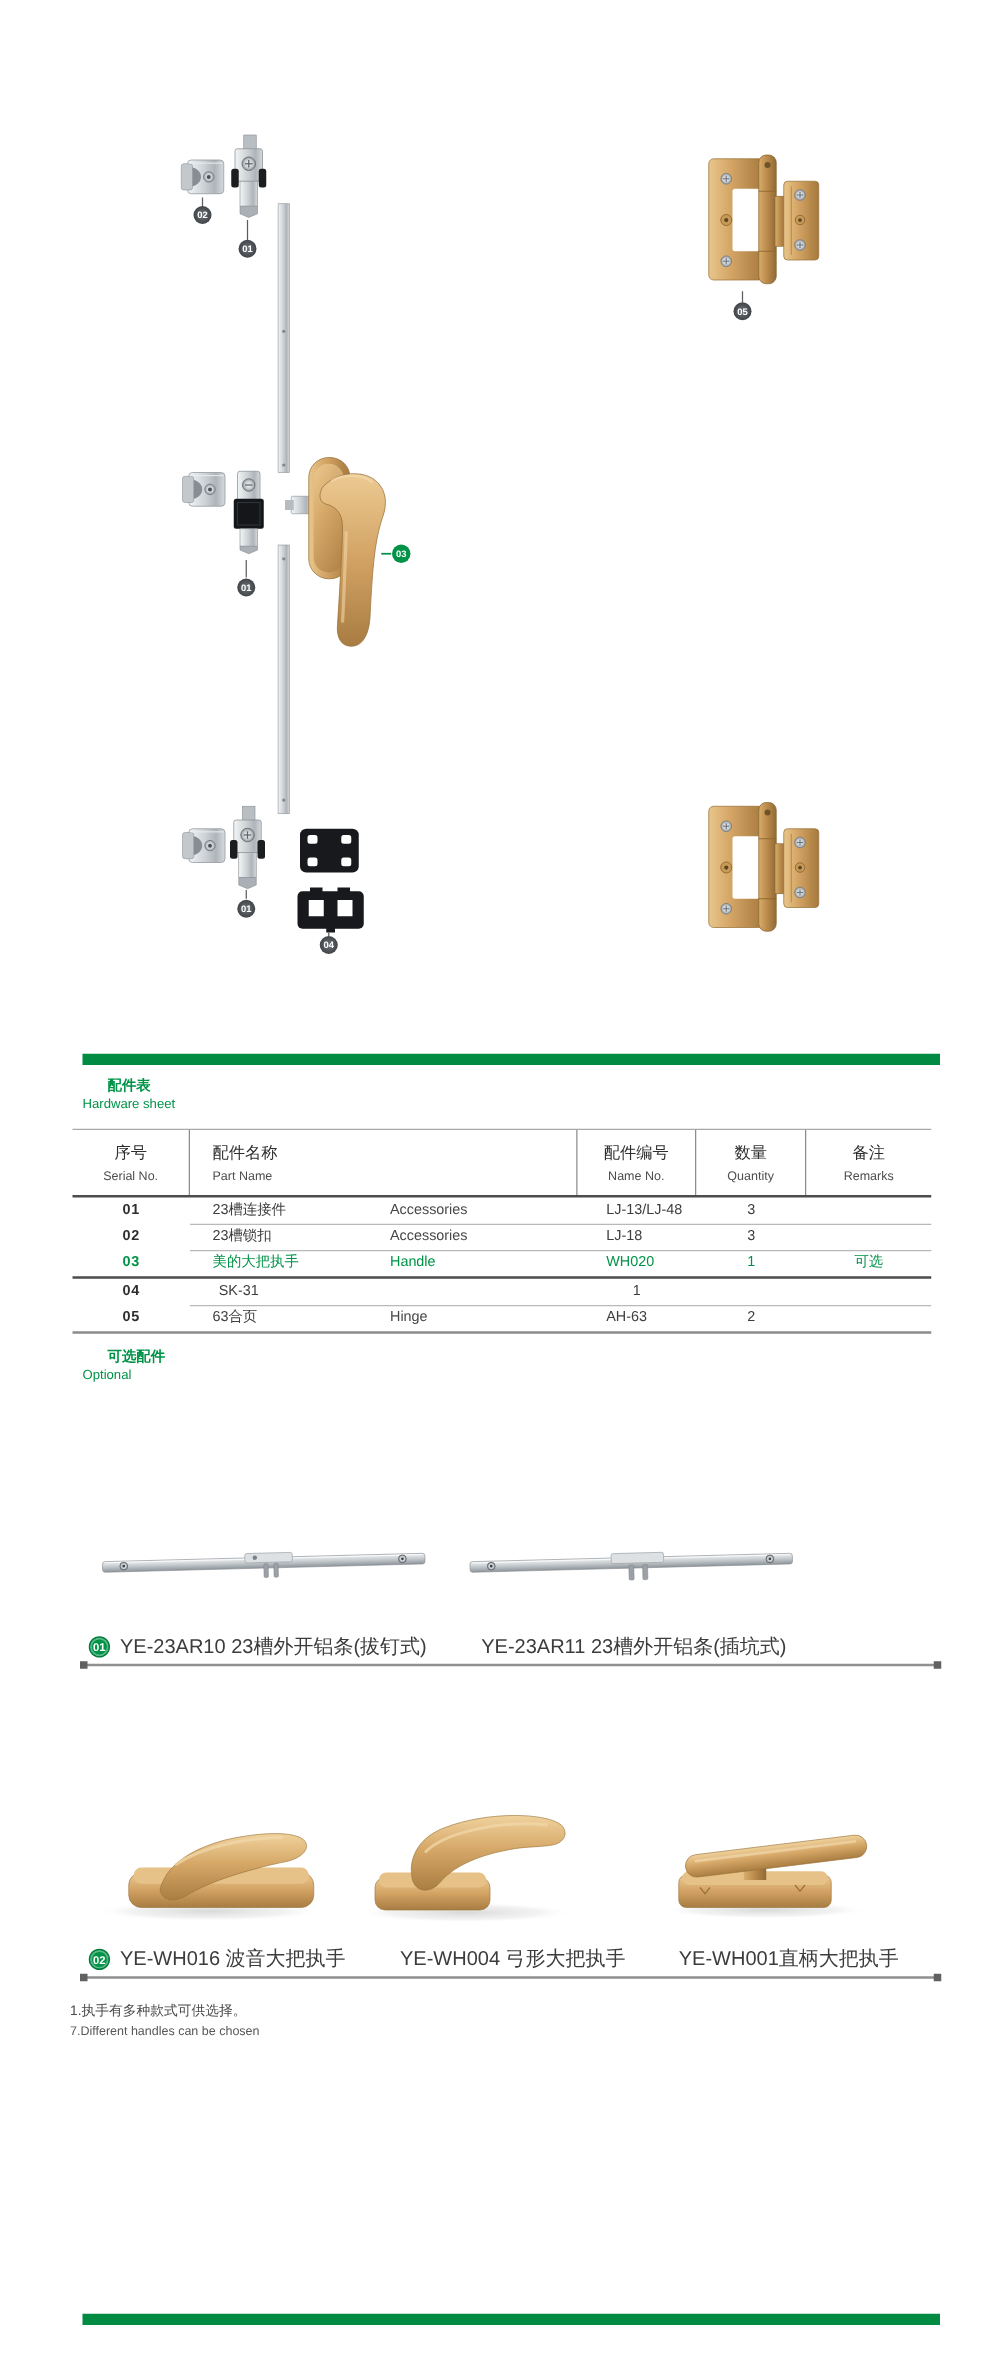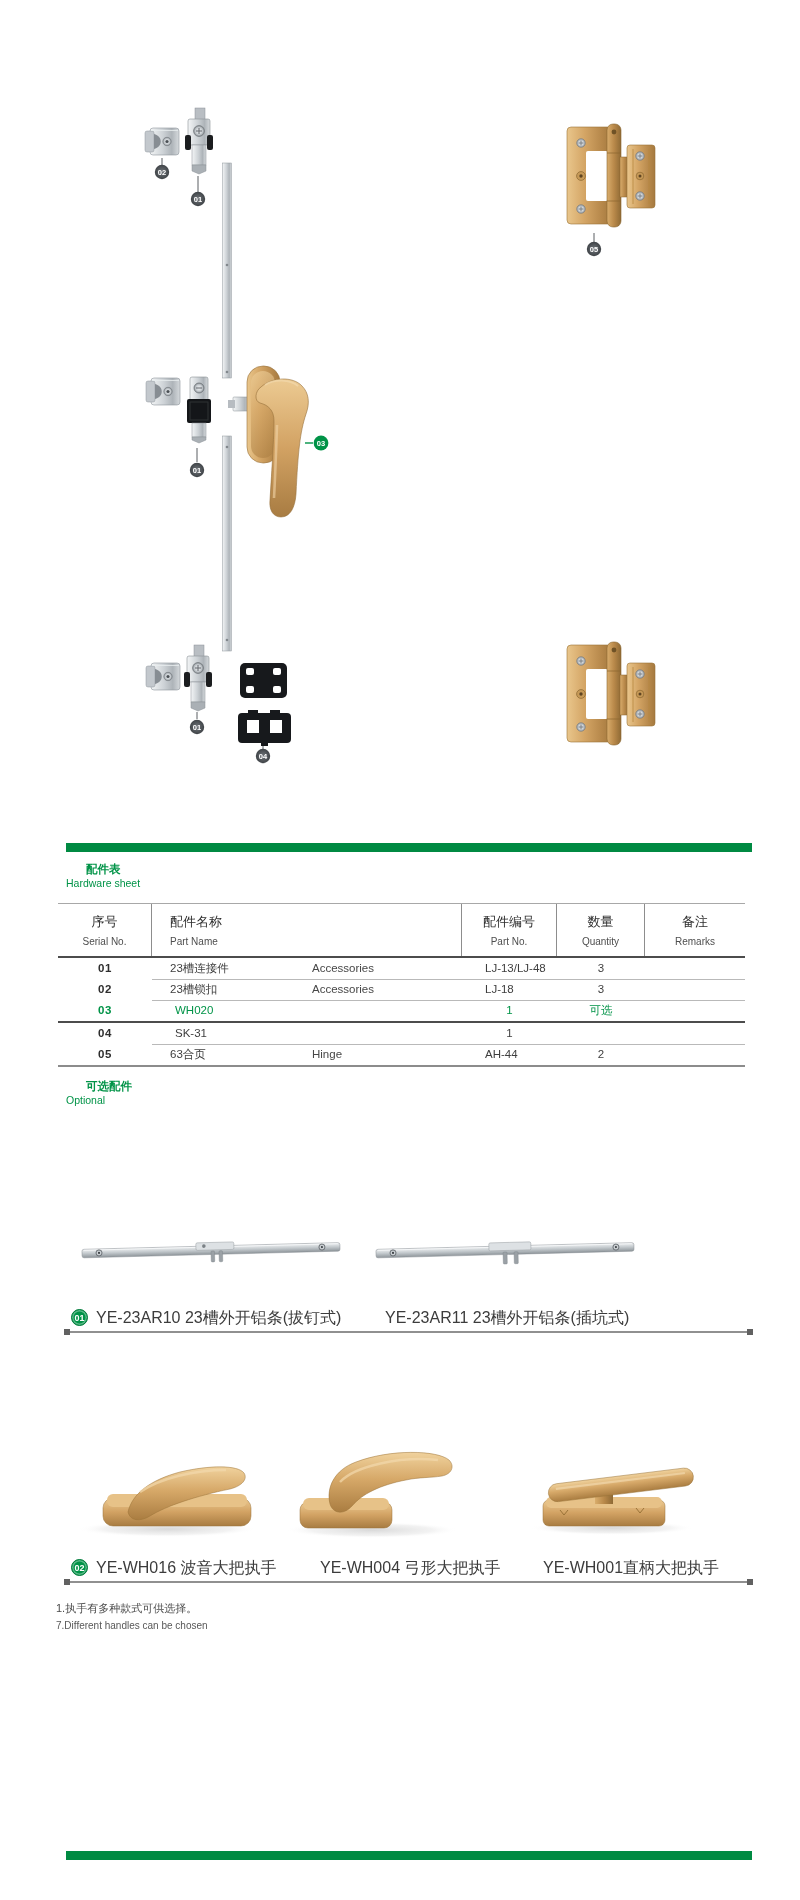--- a/index.html
+++ b/index.html
@@ -254,21 +254,21 @@
       <div class="hcell sep">
         <span class="zh">序号</span>
         <span class="en">Serial No.</span>
       </div>
       <div class="hcell sep left">
         <span class="zh">配件名称</span>
         <span class="en">Part Name</span>
       </div>
       <div class="hcell sep">
         <span class="zh">配件编号</span>
-        <span class="en">Part No.</span>
+        <span class="en">Name No.</span>
       </div>
       <div class="hcell sep">
         <span class="zh">数量</span>
         <span class="en">Quantity</span>
       </div>
       <div class="hcell">
         <span class="zh">备注</span>
         <span class="en">Remarks</span>
       </div>
     </div>
@@ -288,37 +288,41 @@
         <div class="name">
           <span class="nzh">23槽锁扣</span>
           <span class="nen">Accessories</span>
         </div>
         <div class="part">LJ-18</div>
         <div class="qty">3</div>
         <div class="remark"></div>
       </div>
       <div class="grid srow sep-partial hl">
         <div class="serial">03</div>
+        <div class="name">
+          <span class="nzh">美的大把执手</span>
+          <span class="nen">Handle</span>
+        </div>
         <div class="part">WH020</div>
         <div class="qty">1</div>
         <div class="remark">可选</div>
       </div>
       <div class="grid srow sep-fullheavy">
         <div class="serial">04</div>
         <div class="part">SK-31</div>
         <div class="qty">1</div>
         <div class="remark"></div>
       </div>
       <div class="grid srow sep-partial">
         <div class="serial">05</div>
         <div class="name">
           <span class="nzh">63合页</span>
           <span class="nen">Hinge</span>
         </div>
-        <div class="part">AH-44</div>
+        <div class="part">AH-63</div>
         <div class="qty">2</div>
         <div class="remark"></div>
       </div>
     </div>
   </div>
 
   <div class="title-zh" style="top:1080px">可选配件</div>
   <div class="title-en" style="top:1094px">Optional</div>
 
   <svg class="abs" style="left:0;top:1230px" width="800" height="70" viewBox="0 0 800 70">

